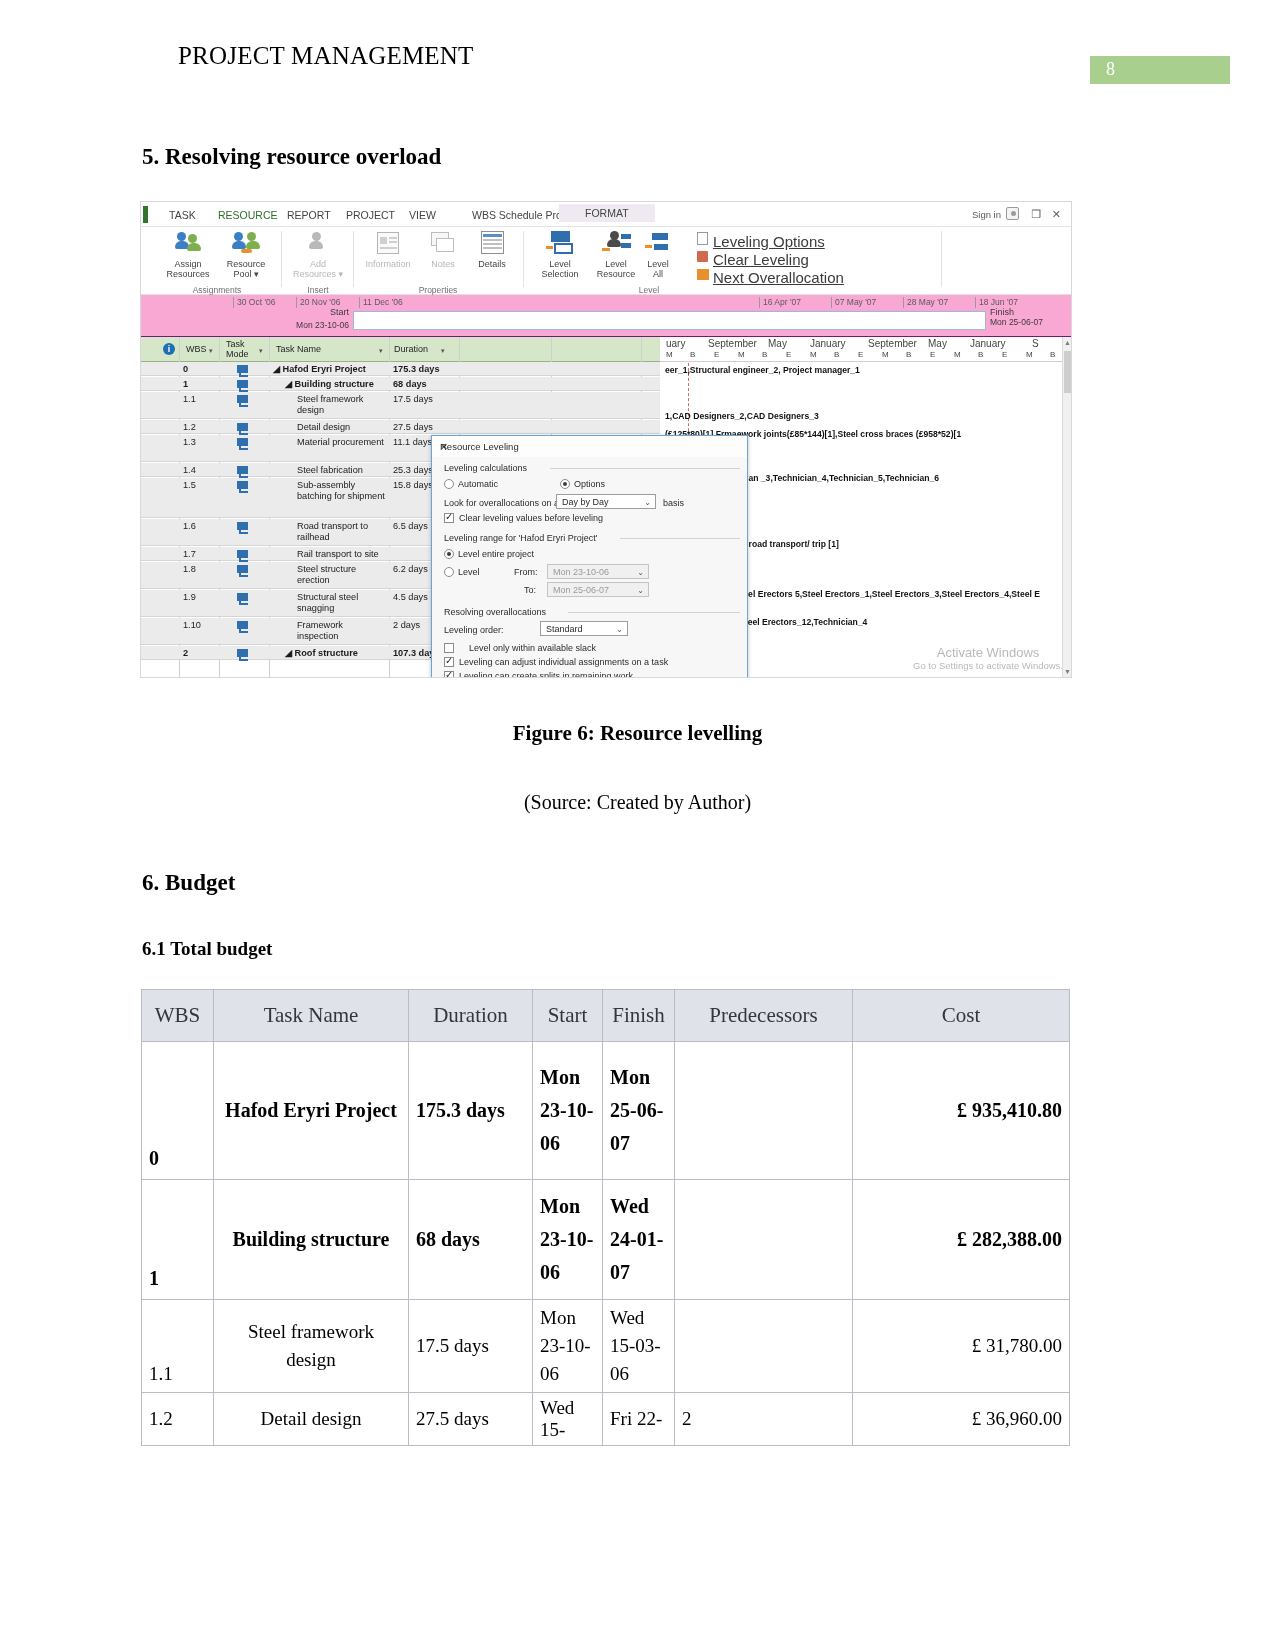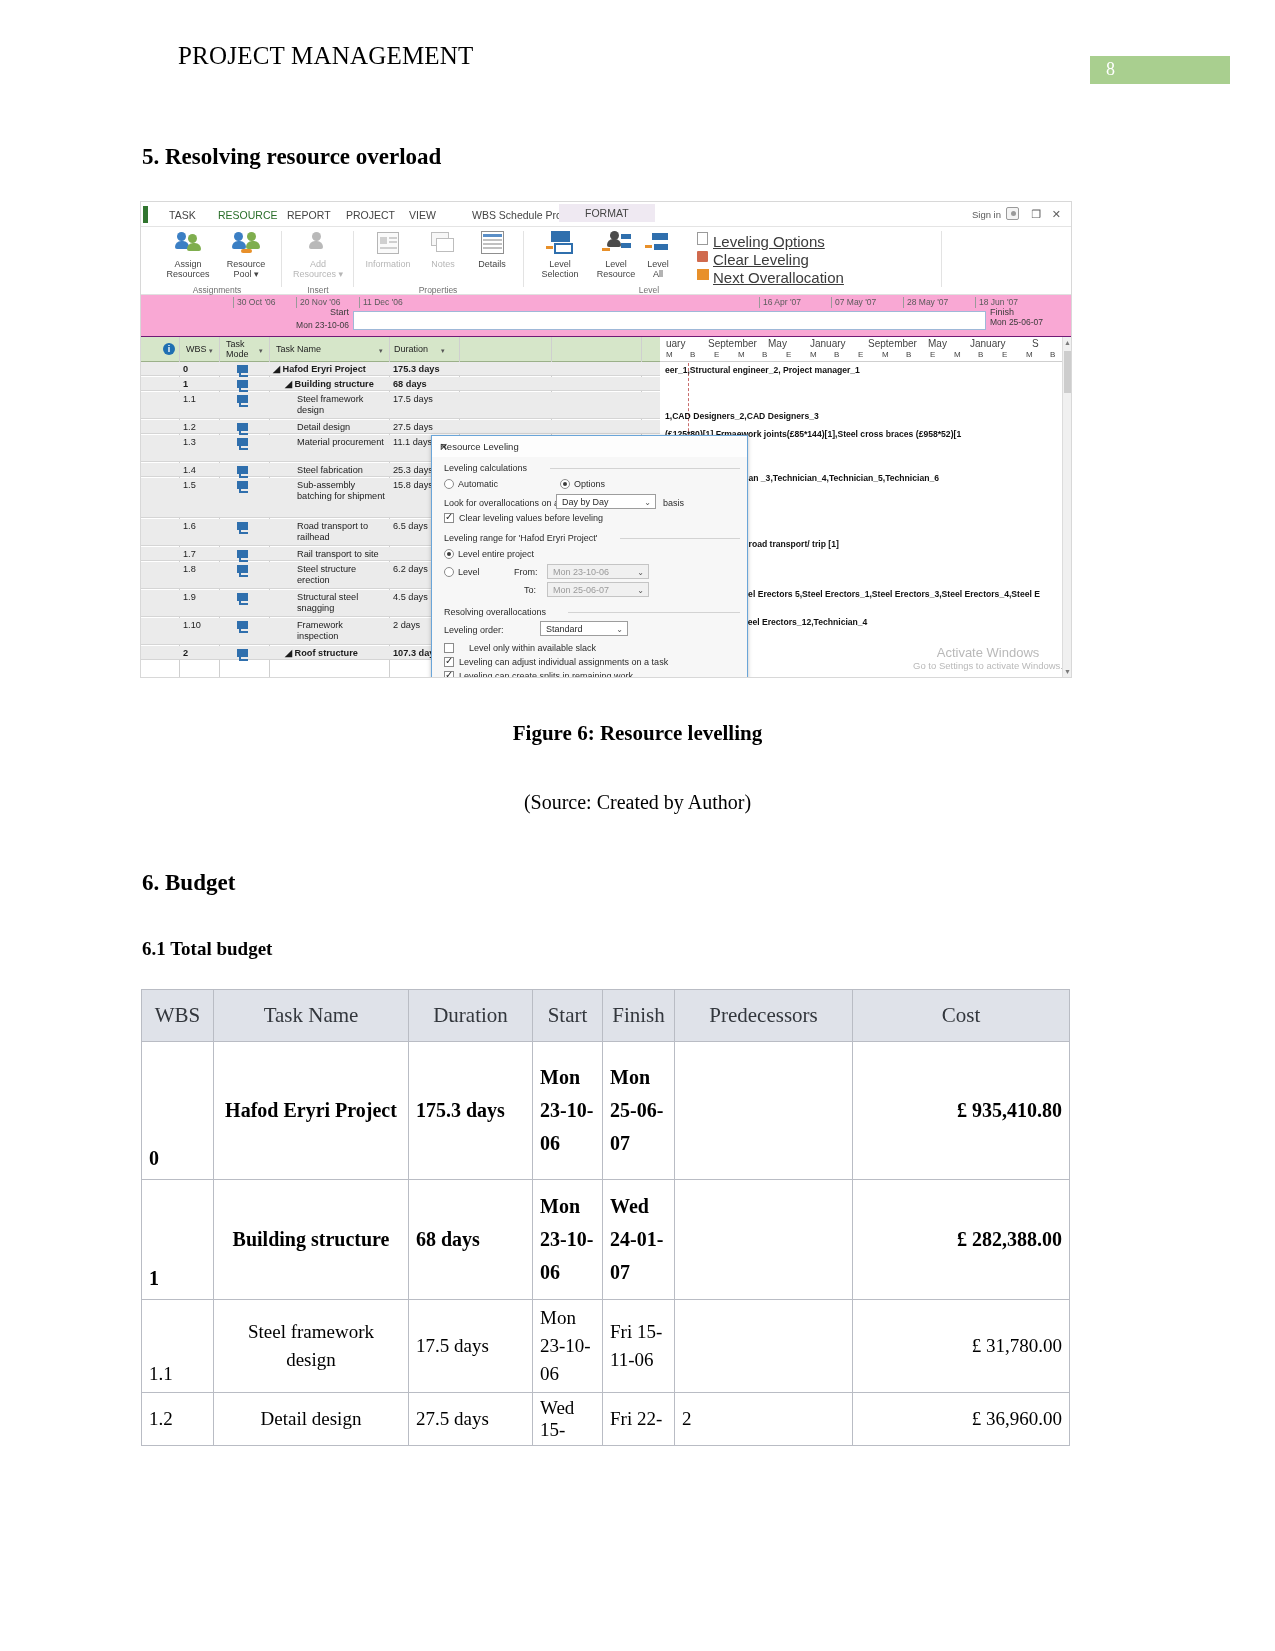--- a/index.html
+++ b/index.html
@@ -600,21 +600,21 @@
         <td class="start">Mon 23-10-06</td>
         <td class="finish">Wed 24-01-07</td>
         <td class="pred"></td>
         <td class="cost">£ 282,388.00</td>
       </tr>
       <tr class="r-small">
         <td class="wbs">1.1</td>
         <td class="tname">Steel framework design</td>
         <td class="dur">17.5 days</td>
         <td class="start">Mon 23-10-06</td>
-        <td class="finish">Fri 15-11-06</td>
+        <td class="finish">Wed 15-03-06</td>
         <td class="pred"></td>
         <td class="cost">£ 31,780.00</td>
       </tr>
       <tr class="r-tiny">
         <td class="wbs">1.2</td>
         <td class="tname">Detail design</td>
         <td class="dur">27.5 days</td>
         <td class="start">Wed 15-</td>
         <td class="finish">Fri 22-</td>
         <td class="pred">2</td>

